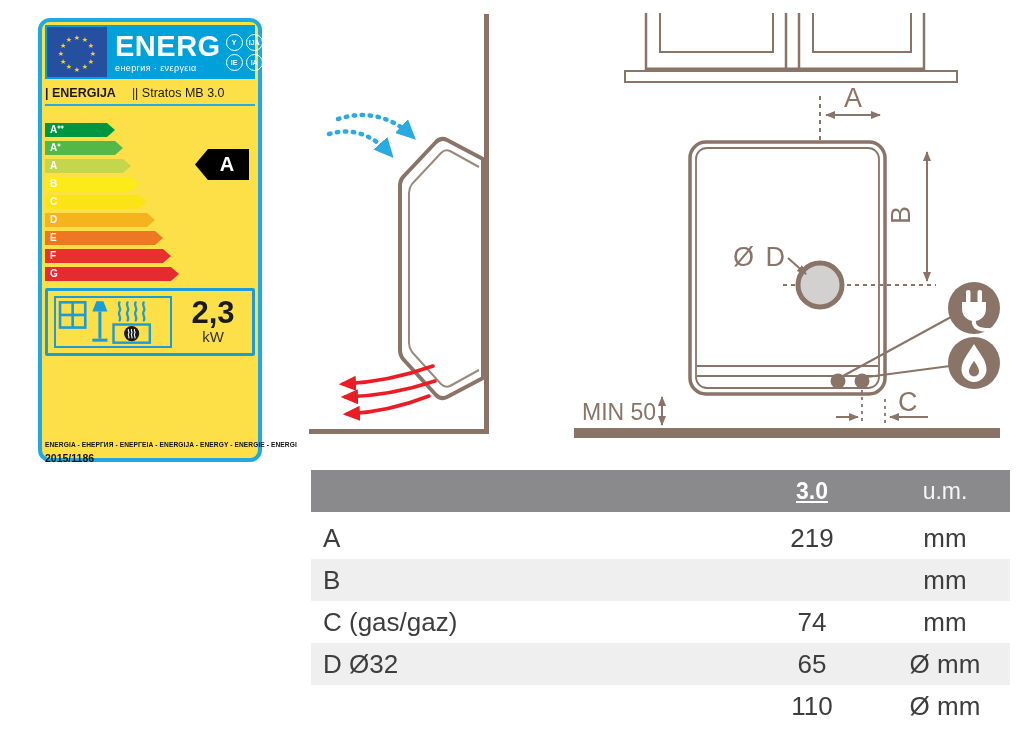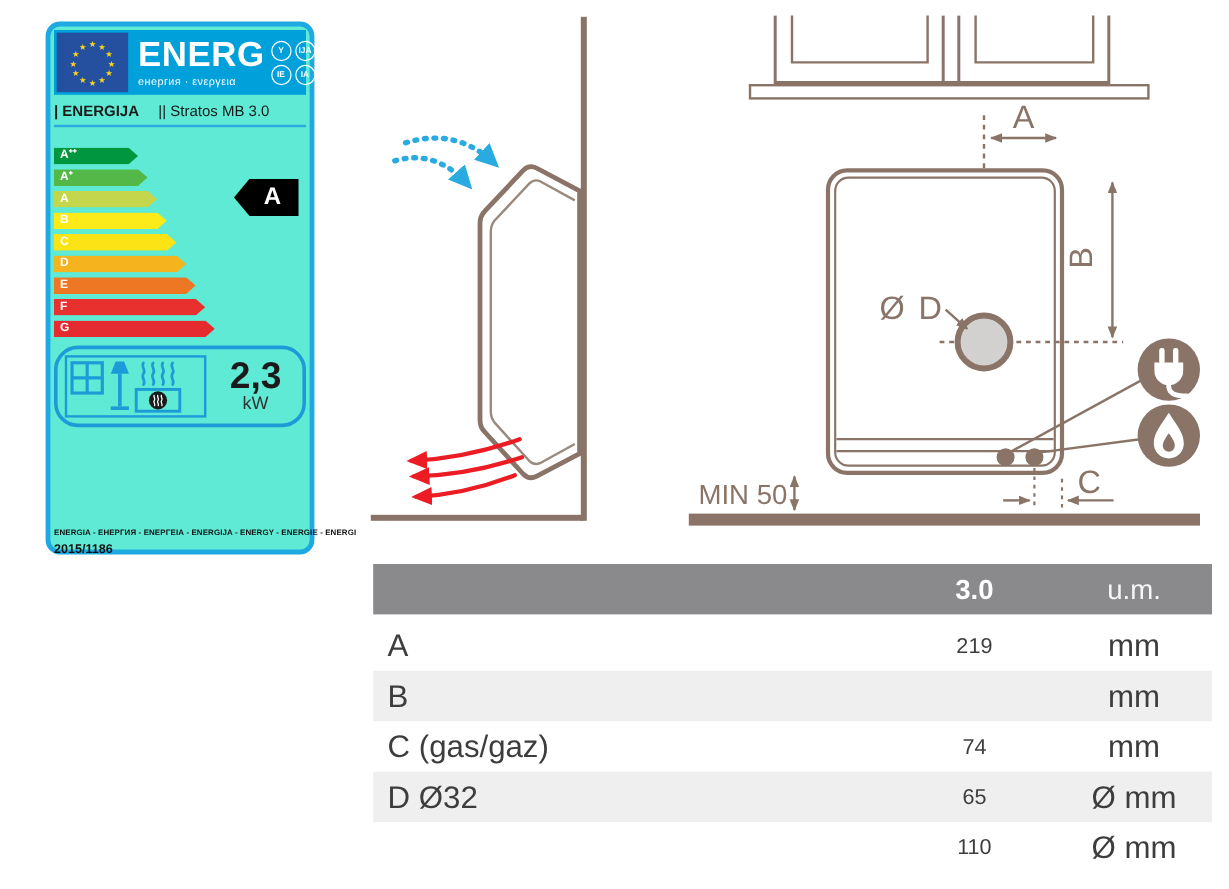--- a/index.html
+++ b/index.html
@@ -1,21 +1,21 @@
 <!DOCTYPE html>
 <html><head>
 <meta charset="utf-8">
 <style>
   * { margin:0; padding:0; box-sizing:border-box; }
   body { background:#fff; font-family:"Liberation Sans", sans-serif; }
   .page { position:relative; width:1024px; height:741px; background:#fff; overflow:hidden; }
 
   
   .elabel { position:absolute; left:38px; top:18px; width:224px; height:444px;
-            border:4px solid #1fa9e2; border-radius:12px; background:#5eead4; }
+            border:4px solid #1fa9e2; border-radius:12px; background:#fde047; }
   .eband { position:absolute; left:3px; top:3px; width:210px; height:54px;
            background:#00a0da; display:flex; align-items:center; padding:2px; }
   .eband .flag { width:60px; height:50px; flex:0 0 auto; }
   .eband .etitle { color:#fff; margin-left:8px; line-height:1; }
   .eband .etitle .big { font-size:29px; font-weight:bold; letter-spacing:0.5px; }
   .eband .etitle .sub { font-size:9px; font-weight:normal; letter-spacing:0.4px; margin-top:3px; }
   .badges { display:grid; grid-template-columns:17px 17px; grid-gap:3px; margin-left:5px; }
   .badge { width:17px; height:17px; border:1.5px solid #fff; border-radius:50%;
            color:#fff; font-size:7px; font-weight:bold; display:flex;
            align-items:center; justify-content:center; }
@@ -26,43 +26,43 @@
   .brandrow .model { margin-left:16px; }
   .bars { position:absolute; left:3px; top:101px; }
   .bar { height:14px; margin-bottom:4px; color:#fff; font-size:10px; font-weight:bold;
          line-height:14px; padding-left:5px;
          clip-path:polygon(0 0, calc(100% - 8px) 0, 100% 50%, calc(100% - 8px) 100%, 0 100%); }
   .rating-tag { position:absolute; left:153px; top:127px; width:54px; height:31px;
                 background:#000; color:#fff; font-size:20px; font-weight:bold;
                 display:flex; align-items:center; justify-content:center; padding-left:10px;
                 clip-path:polygon(0 50%, 24% 0, 100% 0, 100% 100%, 24% 100%); }
   .pictbox { position:absolute; left:3px; top:266px; width:210px; height:68px;
-             border:3px solid #1b9cd8; border-radius:20px; }
+             border:3px solid #1b9cd8; border-radius:2px; }
   .pictinner { position:absolute; left:6px; top:5px; width:118px; height:52px;
                border:2.5px solid #1b9cd8; }
   .powerblock { position:absolute; left:128px; right:2px; top:6px; text-align:center;
                 color:#1a1a1a; line-height:1; }
   .powerblock .pval { font-size:31px; font-weight:bold; }
   .powerblock .punit { font-size:15px; margin-top:1px; color:#333; }
   .langline { position:absolute; left:3px; top:419px; width:212px; font-size:6.6px;
               font-weight:bold; color:#111; letter-spacing:0.1px; white-space:nowrap; }
   .regline { position:absolute; left:3px; top:430px; font-size:10.5px; font-weight:bold; color:#111; }
 
   
   .dimtable { position:absolute; left:311px; top:470px; width:699px; color:#3d3d3d; }
   .thead { position:relative; height:42px; background:#8a8a8c; color:#fff; margin-bottom:5px; }
   .thead .tval { position:absolute; left:390px; width:222px; top:0; height:42px; line-height:42px;
-                 text-align:center; font-size:23px; font-weight:bold; }
+                 text-align:center; font-size:23px; font-weight:bold;text-decoration:underline; }
   .thead .tunit { position:absolute; left:569px; width:130px; top:0; height:42px; line-height:42px;
                   text-align:center; font-size:23px; color:rgba(255,255,255,0.93); }
   .t-row { position:relative; height:42px; }
   .t-row.alt { background:#efefef; }
   .t-row .tlabel { position:absolute; left:12px; top:0; height:42px; line-height:42px; font-size:26px; }
   .t-row .tval { position:absolute; left:390px; width:222px; top:0; height:42px; line-height:42px;
-                 text-align:center; font-size:18px; }
+                 text-align:center; font-size:26px; }
   .t-row .tunit { position:absolute; left:569px; width:130px; top:0; height:42px; line-height:42px;
                   text-align:center; font-size:26px; }
 
   svg text { font-family:"Liberation Sans", sans-serif; }
 </style>
 </head>
 <body>
 
 <div class="page">
 

